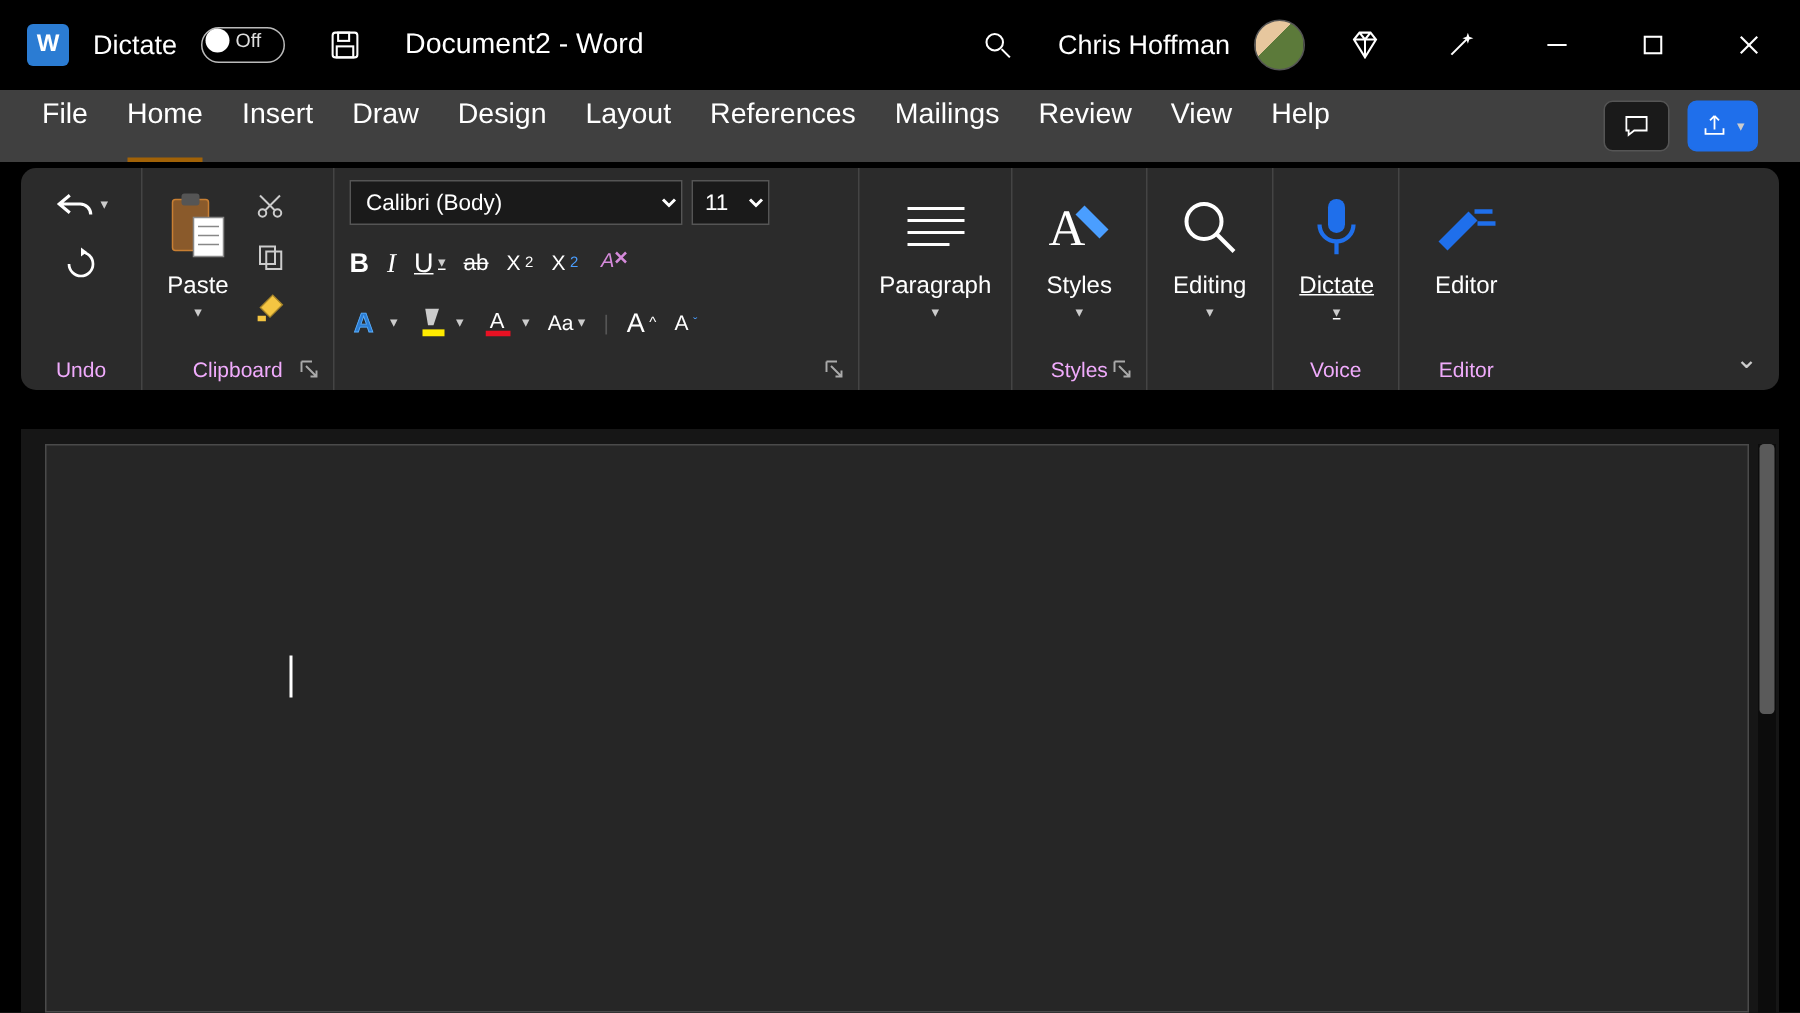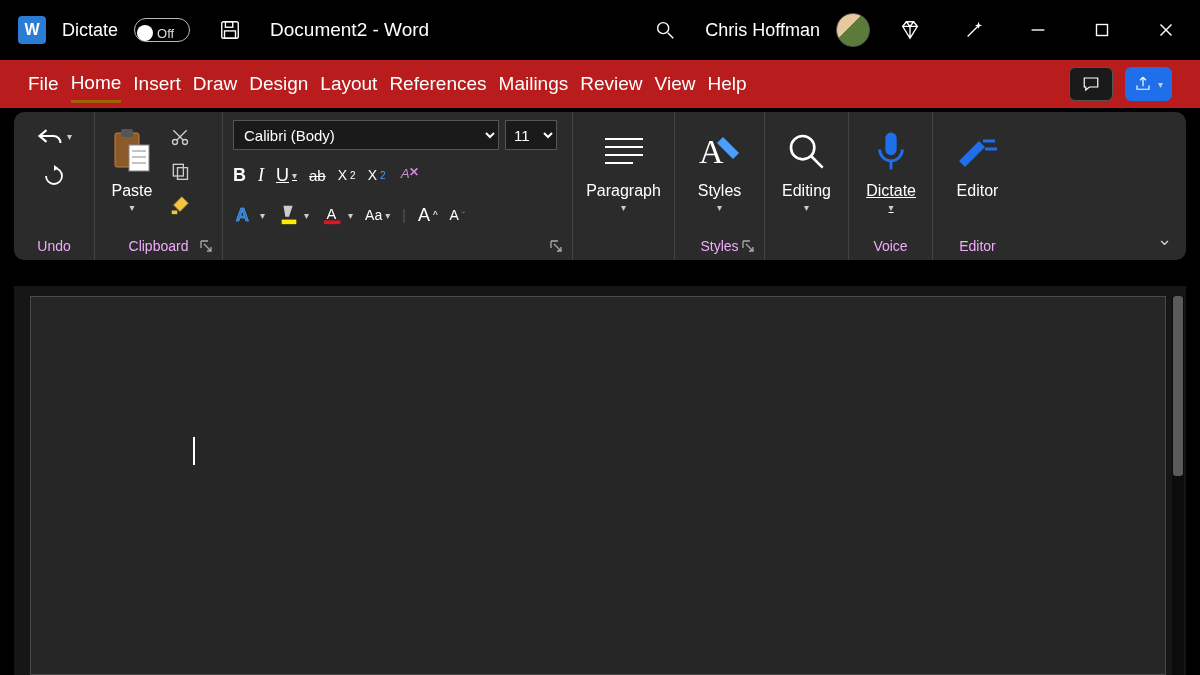--- a/index.html
+++ b/index.html
@@ -25,21 +25,21 @@
     background: #2b7cd3;
     border-radius: 4px;
     display: flex; align-items: center; justify-content: center;
     font-weight: bold; font-size: 16px;
   }
   .autosave { font-size: 18px; color:#fff; }
   .toggle {
     width: 56px; height: 24px;
     border: 1.5px solid #bbb;
     border-radius: 12px;
-    display: flex; align-items: flex-end;
+    display: flex; align-items: flex-start;
     padding: 0 6px 0 2px;
     gap: 4px;
     font-size: 13px;
     color:#ddd;
   }
   .toggle .knob { width: 16px; height: 16px; border-radius: 50%; background:#fff; }
   .save-icon { width:22px; height:22px; }
   .doc-title { font-size: 19px; color:#fff; }
   .spacer { flex: 1; }
   .tb-btn { width:48px; height:48px; display:flex; align-items:center; justify-content:center; }
@@ -48,24 +48,23 @@
   .avatar {
     width: 34px; height: 34px; border-radius: 50%;
     background: linear-gradient(135deg,#e7c79e 40%,#5c7a3a 40%);
     border:1px solid #555;
   }
 
   
   .tabs {
     height: 48px;
     display: flex;
-    align-items: center;
     padding: 0 28px;
-    gap: 12px;
-    background:#b91c1c;
+    gap: 26px;
+    background:#404040;
   }
   .tab { font-size: 19px; color:#fff; padding: 6px 0; }
   .tab.active { border-bottom: 3px solid #a16207; }
   .tabs .right { margin-left:auto; display:flex; gap:12px; align-items:center; }
   .qbtn {
     height:34px; min-width:44px;
     border:1px solid #555; border-radius:6px;
     display:flex; align-items:center; justify-content:center;
     background:#1a1a1a;
   }
@@ -100,21 +99,21 @@
   .big-btn .icon-box { height:58px; display:flex; align-items:center; justify-content:center; }
   .chev { font-size:10px; color:#ccc; }
   .small-btn { width:26px; height:26px; display:flex; align-items:center; justify-content:center;}
   svg { display:block; }
 
   .font-row { display:flex; gap:6px; align-items:center; }
   .font-select, .size-select {
     background:#1a1a1a; border:1px solid #555; color:#fff;
     font-size:15px; height:30px;
   }
-  .font-select { width:266px; padding:0 6px;}
+  .font-select { width:222px; padding:0 6px;}
   .size-select { width:52px; padding:0 4px;}
   .btn-row { display:flex; gap:12px; align-items:center; height:30px;}
   .fmt { font-size:18px; color:#fff; display:flex; align-items:center; gap:3px; }
   .fmt.small { font-size:14px; }
 
   .collapse-chev {
     position:absolute; right:14px; bottom:10px; font-size:18px; color:#ccc;
   }
 
   

